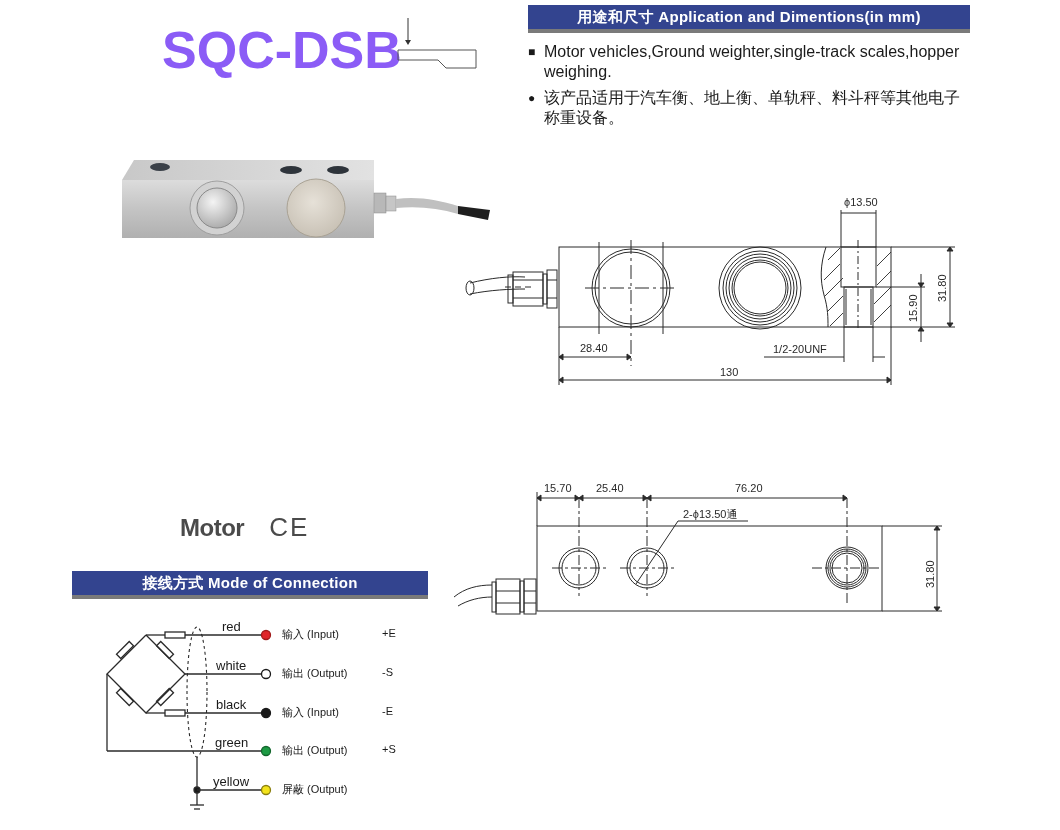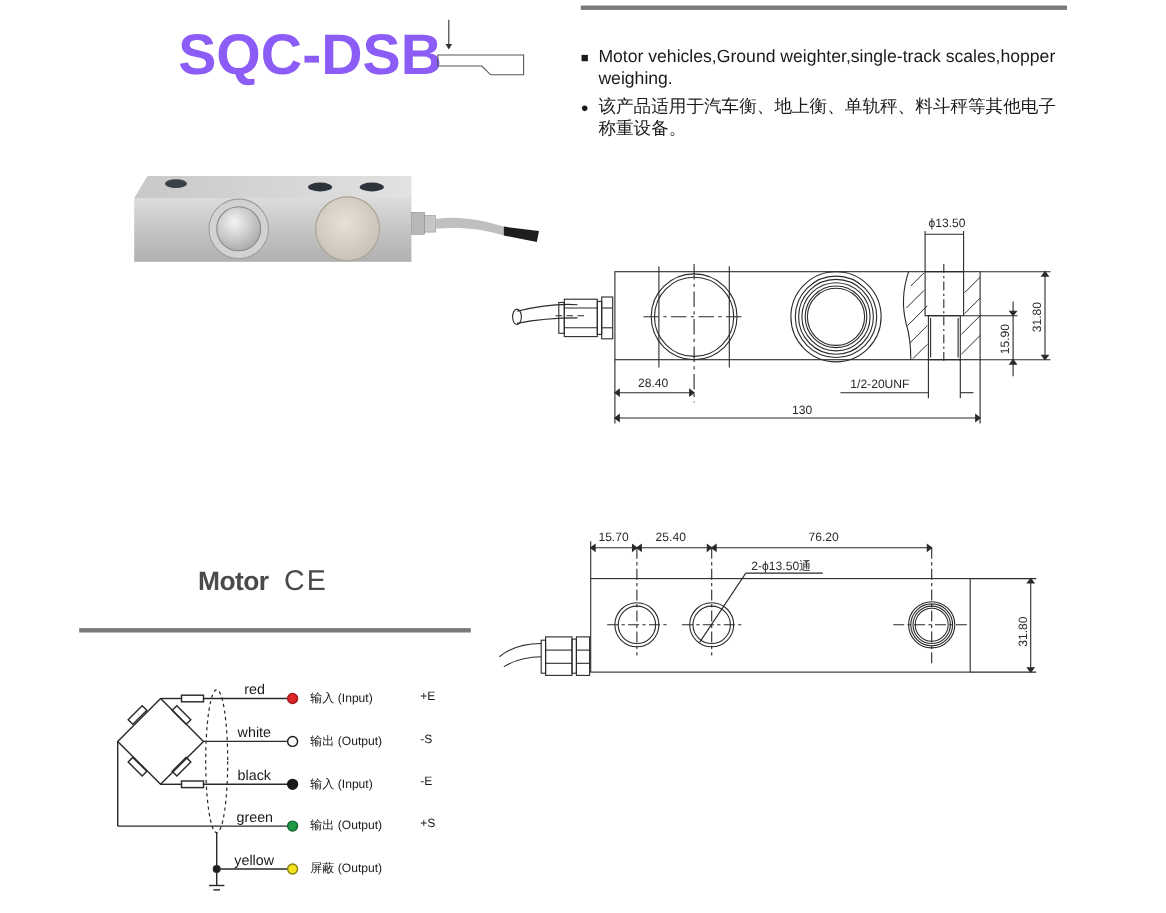--- a/index.html
+++ b/index.html
@@ -6,37 +6,38 @@
   html, body { width: 1060px; height: 830px; background: #ffffff; overflow: hidden; }
   body { position: relative; font-family: "Liberation Sans", "DejaVu Sans", sans-serif; color: #1a1a1a; }
   .abs { position: absolute; }
   .model-title { left: 162px; top: 20px; font-size: 52px; font-weight: bold; letter-spacing: 0px; color: #8b5cf6; }
   .banner { background: #33448f; color: #ffffff; font-weight: bold; font-size: 15px; height: 24px; line-height: 24px; text-align: center; letter-spacing: 0.3px; }
   .banner-shadow { height: 4px; background: #7a7a7a; }
   .app-list { left: 526px; top: 42px; width: 460px; font-size: 16px; line-height: 20px; color: #1a1a1a; }
   .app-item { position: relative; padding-left: 18px; margin-bottom: 6px; }
   .app-item .bullet { position: absolute; left: 2px; top: 0px; font-size: 12px; }
   .cert { left: 180px; top: 512px; font-size: 24px; font-weight: bold; color: #4a4a4a; letter-spacing: -0.5px; }
-  .cert .ce { margin-left: 14px; font-weight: normal; font-size: 26px; letter-spacing: 2px; }
+  .cert .ce { margin-left: 25px; font-weight: normal; font-size: 26px; letter-spacing: 2px; }
   svg text { font-family: "Liberation Sans", "DejaVu Sans", sans-serif; }
   .wire-row { position: absolute; left: 282px; font-size: 11px; color: #1a1a1a; white-space: nowrap; }
   .wire-row .code { position: absolute; left: 100px; }
 </style>
 </head>
 <body>
 
 <div class="abs model-title">SQC-DSB</div>
 
 <svg class="abs" style="left:392px;top:16px" width="90" height="56">
   <line x1="16" y1="2" x2="16" y2="26" stroke="#333" stroke-width="1"></line>
   <polygon points="13,24 19,24 16,29" fill="#333"></polygon>
   <polygon points="6,34 84,34 84,52 54,52 46,44 6,44" fill="none" stroke="#555" stroke-width="1"></polygon>
 </svg>
 
 <div class="abs" style="left:528px;top:5px;width:442px">
+  <div class="banner">用途和尺寸 Application and Dimentions(in mm)</div>
   <div class="banner-shadow"></div>
 </div>
 
 <div class="abs app-list">
   <div class="app-item">
     <span class="bullet">■</span>
     <span>Motor vehicles,Ground weighter,single-track scales,hopper weighing.</span>
   </div>
   <div class="app-item" style="width:440px">
     <span class="bullet">●</span>
@@ -220,20 +221,21 @@
   <g fill="#2a2a2a" stroke="none" font-size="11">
     <text x="104" y="22">15.70</text>
     <text x="156" y="22">25.40</text>
     <text x="295" y="22">76.20</text>
     <text x="243" y="48">2-ϕ13.50通</text>
     <text transform="translate(494,118) rotate(-90)">31.80</text>
   </g>
 </svg>
 
 <div class="abs" style="left:72px;top:571px;width:356px">
+  <div class="banner">接线方式 Mode of Connection</div>
   <div class="banner-shadow"></div>
 </div>
 
 <svg class="abs" style="left:90px;top:610px" width="190" height="210" stroke="#2a2a2a" fill="none" stroke-width="1.3">
 
   <polyline points="56,25 17,64 56,103 95,64 56,25"></polyline>
   <rect x="26" y="37" width="18" height="6" transform="rotate(-45 35 40)"></rect>
   <rect x="66" y="37" width="18" height="6" transform="rotate(45 75 40)"></rect>
   <rect x="26" y="84" width="18" height="6" transform="rotate(45 35 87)"></rect>
   <rect x="66" y="84" width="18" height="6" transform="rotate(-45 75 87)"></rect>

